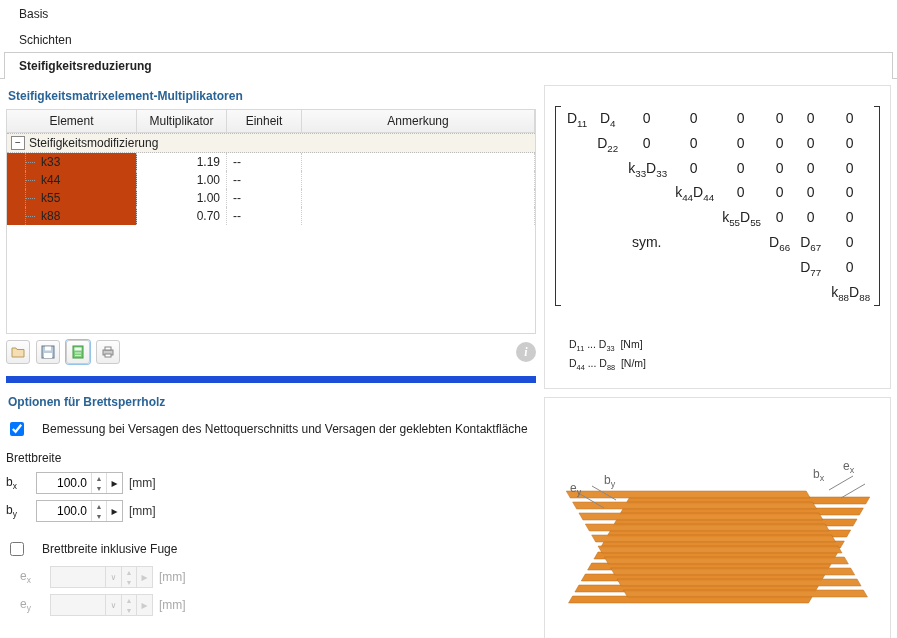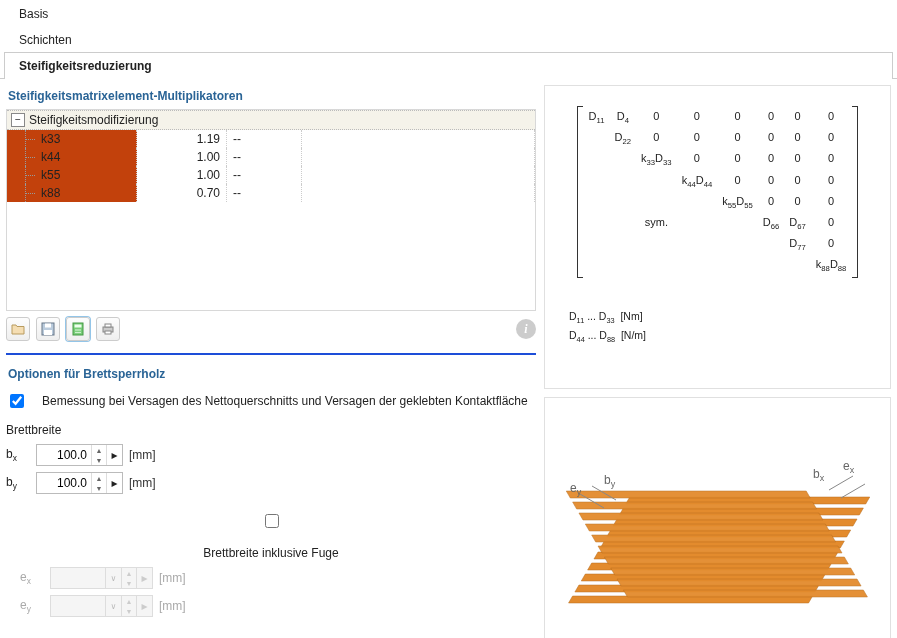--- a/index.html
+++ b/index.html
@@ -48,21 +48,21 @@
   display: flex;
   flex-direction: column;
   gap: 8px;
 }
 .panel-title {
   color: #2a6496;
   font-weight: 600;
   padding: 4px 2px 6px 2px;
 }
 .panel {
-  border-bottom: 2px solid #1d4ed8;
+  border-bottom: 7px solid #1d4ed8;
   padding-bottom: 6px;
 }
 .grid {
   border: 1px solid #d8d8d8;
 }
 .grid-header {
   display: flex;
   background: linear-gradient(#fafafa,#efefef);
   border-bottom: 1px solid #d8d8d8;
   font-weight: 500;
@@ -211,21 +211,21 @@
 .matrix-panel {
   border: 1px solid #e0e0e0;
   padding: 20px 10px 12px 10px;
   height: 304px;
   display: flex;
   flex-direction: column;
   align-items: center;
   justify-content: flex-start;
 }
 .matrix {
-  font-size: 11px;
+  font-size: 14px;
   display: flex;
   align-items: stretch;
 }
 .bracket {
   width: 6px;
   border-top: 1px solid #333;
   border-bottom: 1px solid #333;
 }
 .bracket.left { border-left: 1px solid #333; }
 .bracket.right { border-right: 1px solid #333; }
@@ -272,20 +272,26 @@
   <div class="tab">Schichten</div>
   <div class="tab active">Steifigkeitsreduzierung</div>
 </div>
 
 <div class="content">
   <div class="left-col">
 
     <div class="panel">
       <div class="panel-title">Steifigkeitsmatrixelement-Multiplikatoren</div>
       <div class="grid">
+        <div class="grid-header">
+          <div class="col-el">Element</div>
+          <div class="col-mul">Multiplikator</div>
+          <div class="col-ein">Einheit</div>
+          <div class="col-anm">Anmerkung</div>
+        </div>
         <div class="grid-body">
           <div class="grid-group">
             <span class="expander">−</span>
             <span>Steifigkeitsmodifizierung</span>
           </div>
           <div class="grid-row">
             <div class="col-el">
                 <span>k33</span>
               </div>
             <div class="col-mul">
@@ -409,21 +415,21 @@
           <input value="100.0" style="">
           <div class="spin-btns">
             <span>▲</span>
             <span>▼</span>
           </div>
           <div class="spin-extra">▸</div>
         </div>
         <span class="unit">[mm]</span>
       </div>
 
-      <label class="checkbox-row" style="margin-top:10px;flex-direction:column;">
+      <label class="checkbox-row" style="margin-top:10px;">
         <input type="checkbox" style="">
         <span>Brettbreite inklusive Fuge</span>
       </label>
 
       <div class="field-row" style="padding-left:14px;">
         <span class="lbl" style="color:#aaa;">e<sub>x</sub></span>
         <div class="spinner disabled">
           <input disabled="" style="">
           <div class="spin-extra" style="font-size:8px;color:#bbb;">∨</div>
           <div class="spin-btns">

